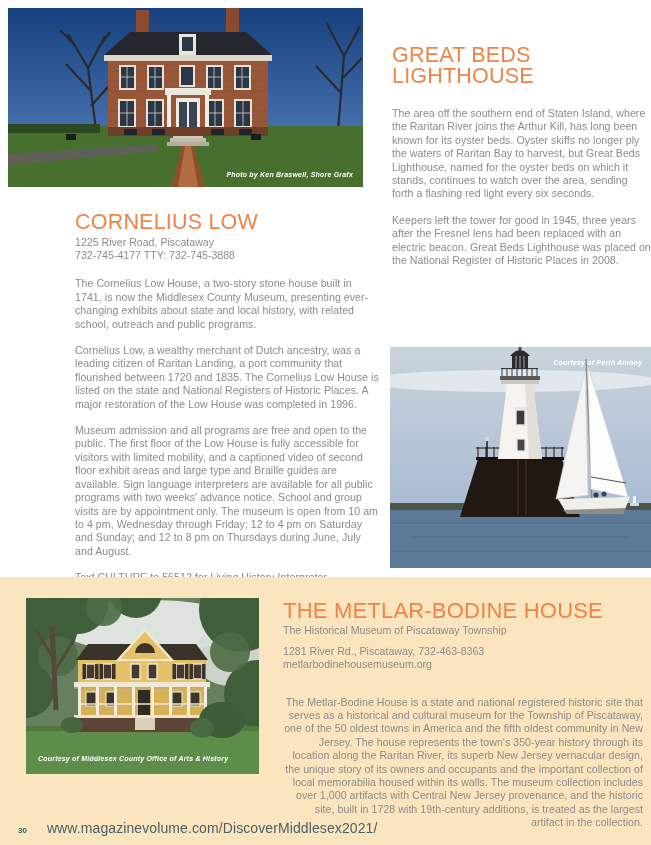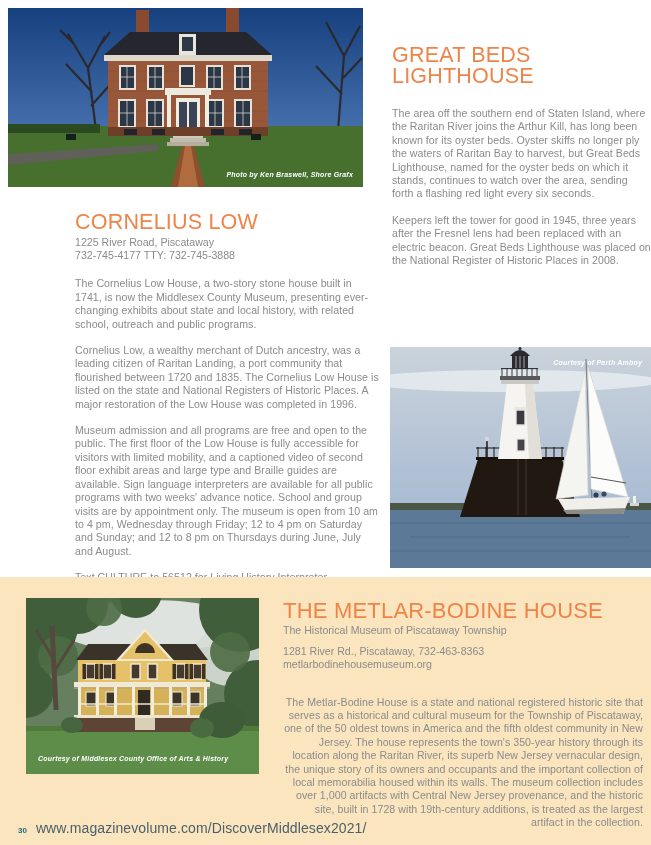--- a/index.html
+++ b/index.html
@@ -19,21 +19,21 @@
     letter-spacing:.2px;
   }
   .metlar-title{font-size:22px !important;line-height:22px !important;}
   .address{color:#8B8B8B;font-size:10.6px;line-height:13.2px;margin:3px 0 0 0;}
   .address div{margin:0;}
   .body-copy{margin-top:15px;}
   .body-copy p{margin:0 0 13px 0;color:#8B8B8B;font-size:10.6px;line-height:13.4px;letter-spacing:.05px;}
   .metlar-sub{color:#8B8B8B;font-size:10.6px;line-height:13.2px;margin-top:2px;}
   .metlar-body{margin-top:24px;text-align:right;}
   .beige-panel{position:absolute;left:0;top:577px;width:651px;height:268px;background:#FBE5BE;}
-  .footer{position:absolute;left:18px;top:820px;display:flex;align-items:baseline;gap:9px;text-align:right;}
+  .footer{position:absolute;left:18px;top:820px;display:flex;align-items:baseline;gap:20px;text-align:right;}
   .footer .pagenum{font-size:8px;font-weight:bold;color:#256B7C;}
   .footer .url{font-size:14px;color:#4A5F6A;letter-spacing:.1px;}
 </style>
 </head>
 <body>
 
 <div class="page">
 
   <div class="photo" style="left:8px;top:8px;width:355px;height:179px;">
     <svg viewBox="0 0 355 179" preserveAspectRatio="none">

